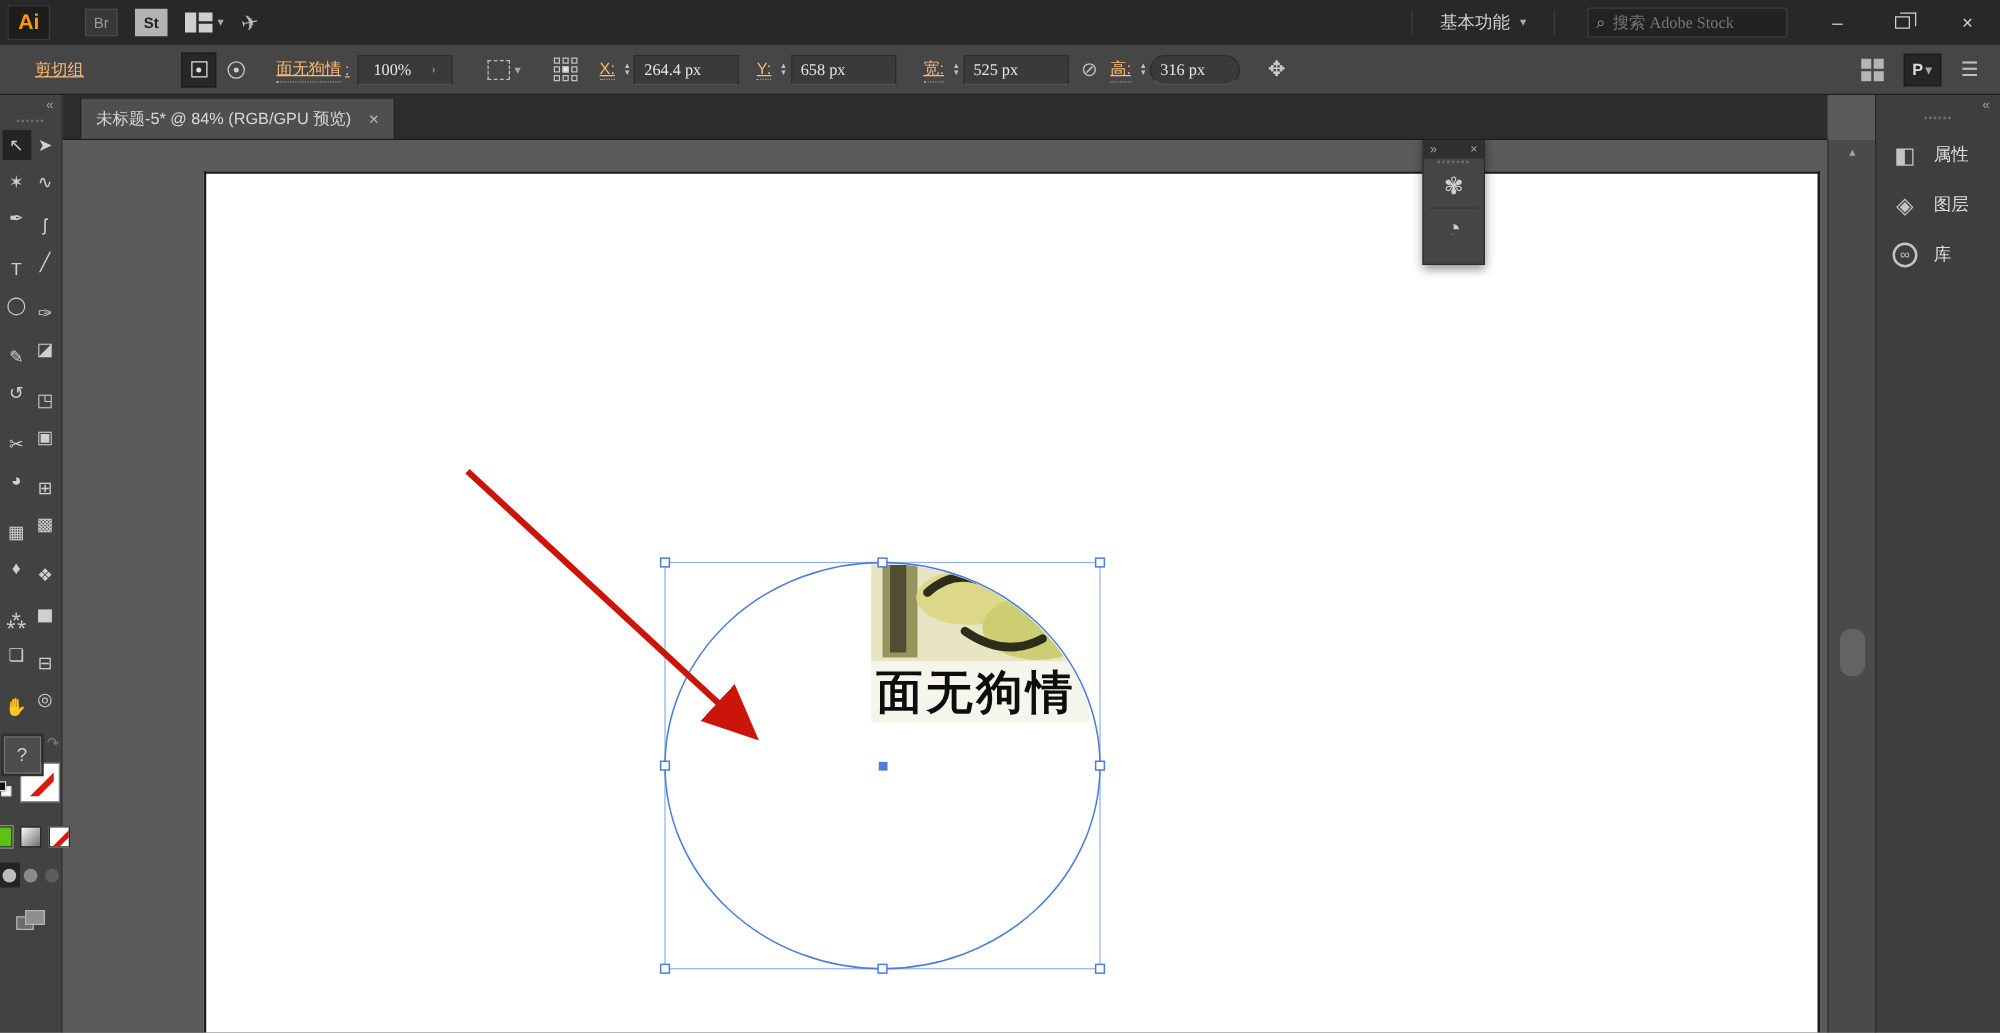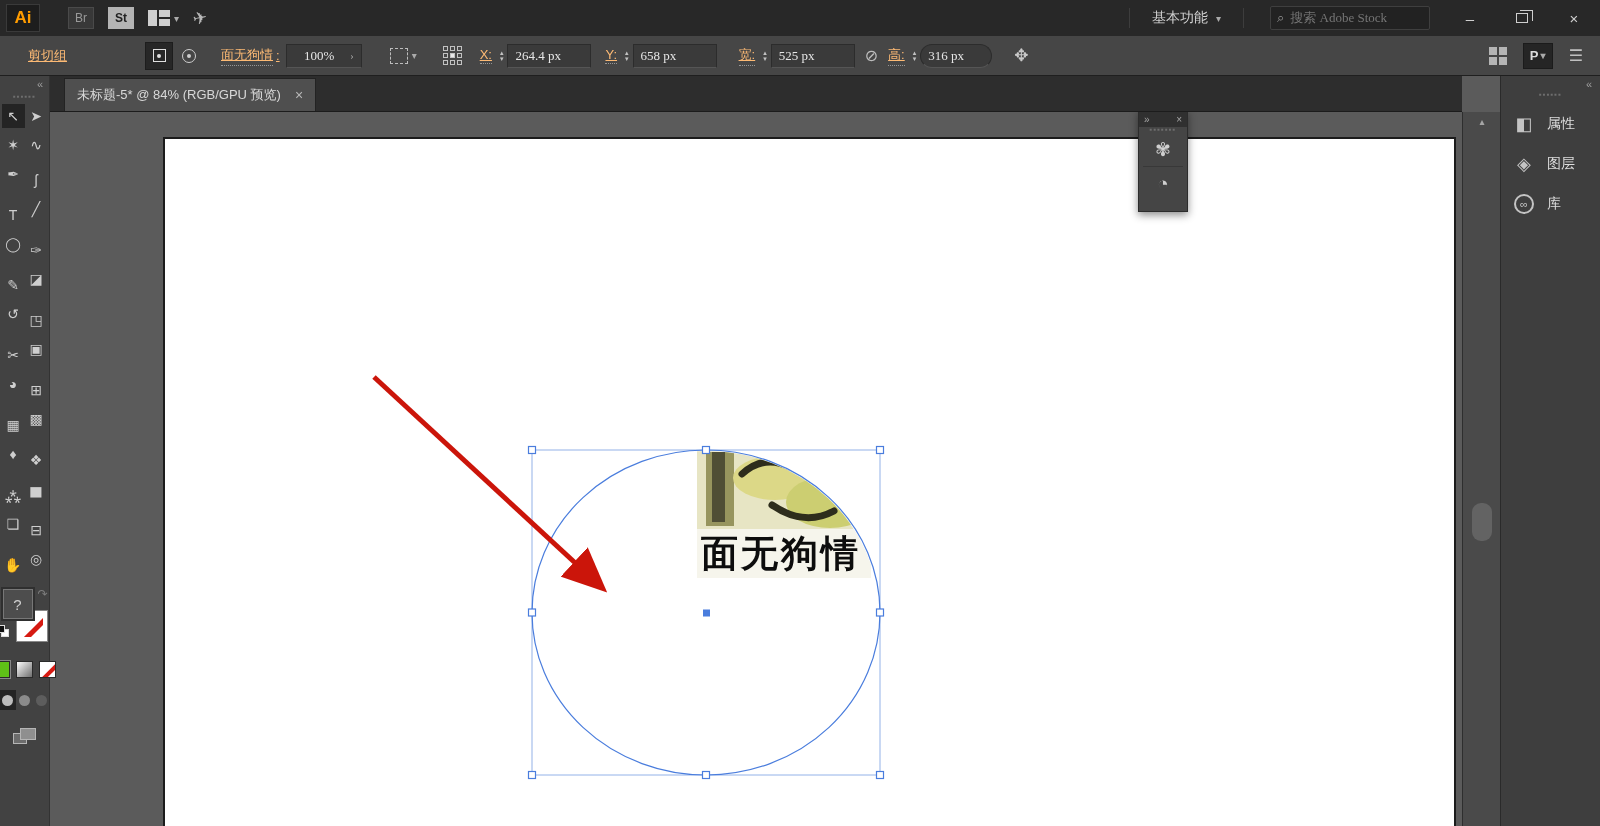--- a/index.html
+++ b/index.html
@@ -48,21 +48,21 @@
     font-family:"Liberation Serif", serif; font-size:13px; padding:2px 7px; height:24px;
     display:flex; align-items:center; }
   .spin { display:flex; flex-direction:column; justify-content:center; line-height:6px;
     font-size:7px; color:#c2c2c2; margin:0 4px 0 8px; }
   .clipbtn { width:28px; height:28px; display:flex; align-items:center; justify-content:center; margin-right:2px; }
   .clipbtn.pressed { background:#272727; border:1px solid #1d1d1d; }
   .clip-sq { width:13px; height:13px; border:1.5px solid #e0e0e0; position:relative; }
   .clip-sq::after { content:""; position:absolute; left:3.5px; top:3.5px; width:4px; height:4px; background:#e0e0e0; border-radius:50%;}
   .clip-ci { width:14px; height:14px; border:1.5px solid #cfcfcf; border-radius:50%; position:relative; }
   .clip-ci::after { content:""; position:absolute; left:4px; top:4px; width:4px; height:4px; background:#cfcfcf; border-radius:50%;}
-  .opac-field { width:76px; justify-content:flex-end;gap:16px; }
+  .opac-field { width:76px; justify-content:center;gap:16px; }
   .bbox-icon { width:18px; height:16px; border:1px dashed #bdbdbd; position:relative; }
   .refgrid { display:grid; grid-template-columns:repeat(3,5px); grid-template-rows:repeat(3,5px); gap:2px; }
   .refgrid i { border:1px solid #c2c2c2; background:transparent; }
   .refgrid i.c { background:#e8e8e8; }
   .chain-icon { color:#bdbdbd; font-size:16px; margin:0 10px; }
   .align-icon { color:#c9c9c9; font-size:17px; margin-left:22px; }
   .cb-right { margin-left:auto; display:flex; align-items:center; gap:16px; margin-right:16px; }
   .grid4 { display:grid; grid-template-columns:8px 8px; grid-template-rows:8px 8px; gap:2px; }
   .grid4 i { background:#b5b5b5; }
   .pbtn { background:#252525; border:1px solid #1b1b1b; color:#dcdcdc; font-weight:bold;

